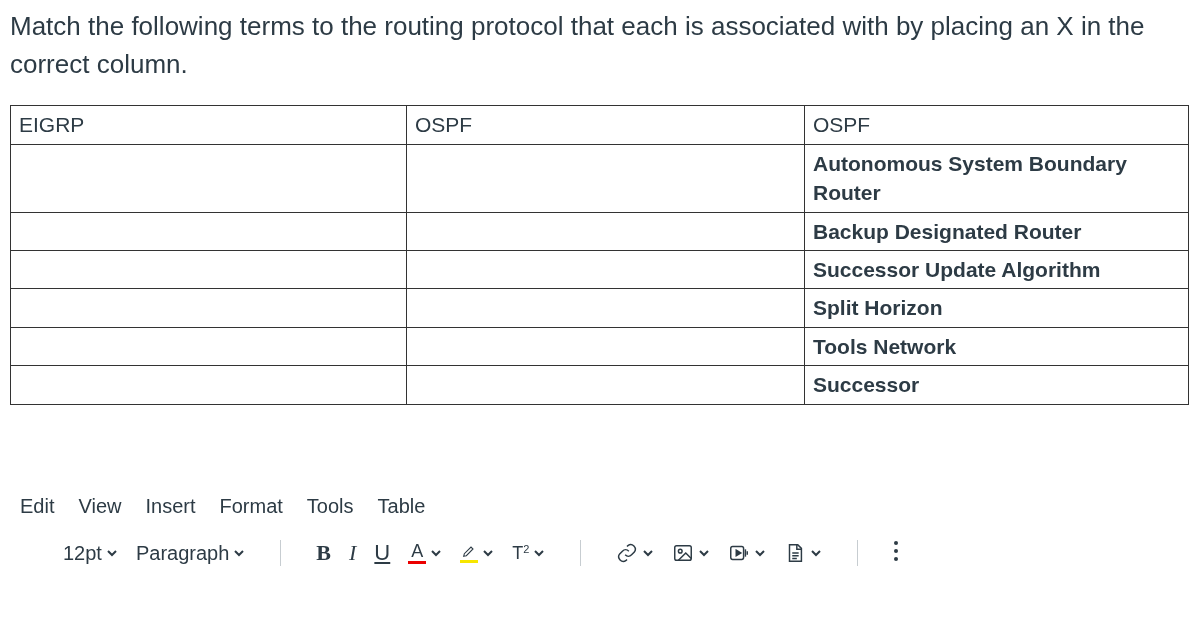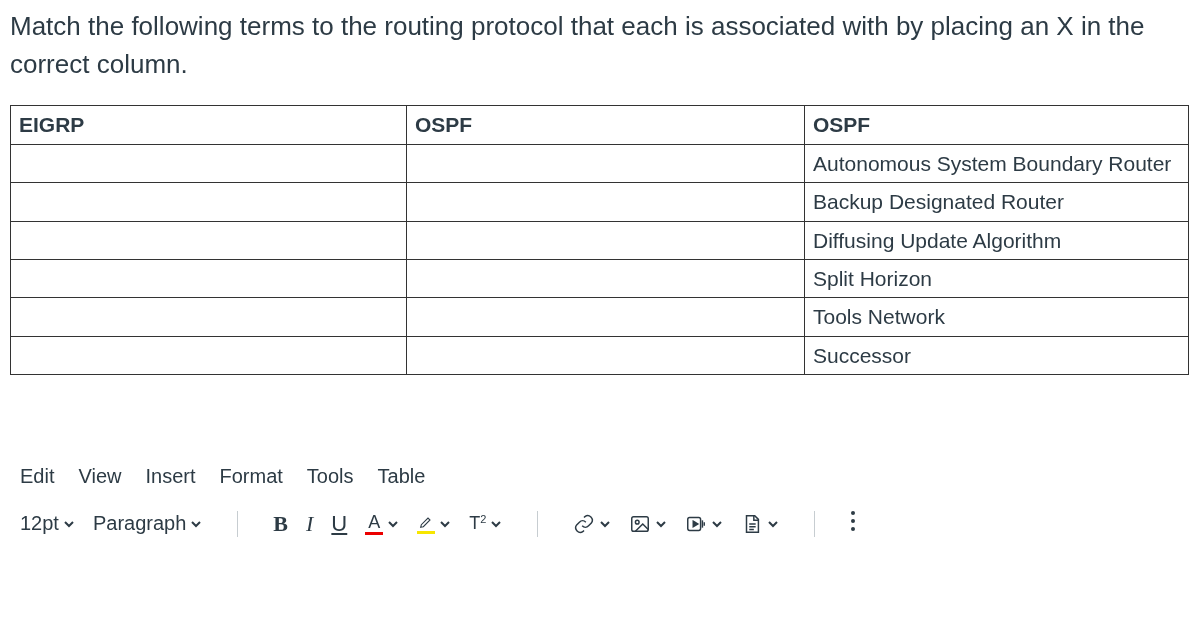--- a/index.html
+++ b/index.html
@@ -18,28 +18,28 @@
     margin-bottom: 22px;
   }
   table.terms {
     border-collapse: collapse;
     width: 1178px;
     table-layout: fixed;
   }
   table.terms th, table.terms td {
     border: 1px solid #333;
     font-size: 21px;
-    font-weight: 400;
+    font-weight: 700;
     text-align: left;
     padding: 4px 8px;
     line-height: 1.4;
     vertical-align: top;
   }
   table.terms th {
-    font-weight: 700;
+    font-weight: 400;
   }
   table.terms col.c1 { width: 396px; }
   table.terms col.c2 { width: 398px; }
   table.terms col.c3 { width: 384px; }
 
   
   .editor-wrap {
     margin-top: 90px;
     padding-left: 10px;
   }
@@ -51,20 +51,21 @@
     margin-bottom: 22px;
   }
   .menubar span { cursor: pointer; }
 
   .toolbar {
     display: flex;
     align-items: center;
     gap: 33px;
     font-size: 20px;
     color: #2d3b45;
+    margin-left: 43px;
   }
   .toolbar .group {
     display: flex;
     align-items: center;
     gap: 18px;
   }
   .toolbar .sep {
     width: 1px;
     height: 26px;
     background: #c7cdd1;
@@ -132,21 +133,21 @@
       <td>Autonomous System Boundary Router</td>
     </tr>
     <tr>
       <td></td>
       <td></td>
       <td>Backup Designated Router</td>
     </tr>
     <tr>
       <td></td>
       <td></td>
-      <td>Diffusing Update Algorithm</td>
+      <td>Successor Update Algorithm</td>
     </tr>
     <tr>
       <td></td>
       <td></td>
       <td>Split Horizon</td>
     </tr>
     <tr>
       <td></td>
       <td></td>
       <td>Tools Network</td>

